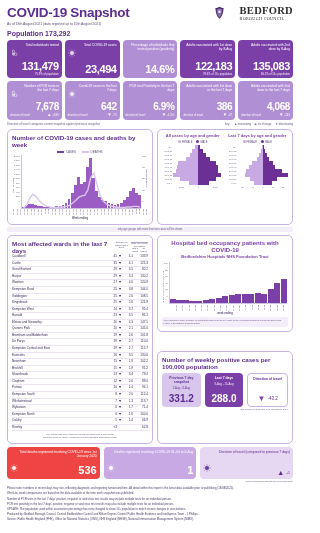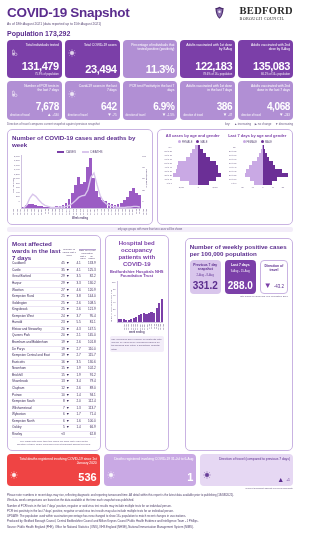--- a/index.html
+++ b/index.html
@@ -196,21 +196,21 @@
       <span class="card-lbl">Total COVID-19 cases</span>
     </div>
     <div class="card-val">23,494</div>
     <div class="card-foot"></div>
   </div>
   <div class="card light">
     <div class="card-top">
       <span><span class="card-ico"></span></span>
       <span class="card-lbl">Percentage of individuals that tested positive (positivity)</span>
     </div>
-    <div class="card-val">11.3%</div>
+    <div class="card-val">14.6%</div>
     <div class="card-foot"></div>
   </div>
   <div class="card dark">
     <div class="card-top">
       <span><span class="card-ico"></span></span>
       <span class="card-lbl">Adults vaccinated with 1st dose by 8-Aug</span>
     </div>
     <div class="card-val">122,183</div>
     <div class="card-foot">78.6% of 16+ population</div>
   </div>
@@ -878,21 +878,21 @@
     <span class="wr1"></span>
     <span class="wr2">62.8</span>
   </div>
         </div>
       <div class="wnote">
         <div>only wards with more than two cases will show last 7 days detail</div>
         <div>direction of travel (DOT) compares current snapshot against previous.</div>
       </div>
     </div>
 
-    <div style="flex:1; display:flex; flex-direction:row;gap:16px;">
+    <div style="flex:1; display:flex; flex-direction:column;gap:16px;">
       <div class="panel hosp">
         <div class="p-sub" style="font-size:6px">Hospital bed occupancy patients with COVID-19</div>
         <div class="p-sub" style="font-size:4px;margin-top:1px">Bedfordshire Hospitals NHS Foundation Trust</div>
         <div class="hplot">
           <div class="axname" style="font-size:2px">number of inpatients with COVID-19</div>
           <div class="ax-l" id="hYL">
               <span>100</span>
               <span>80</span>
               <span>60</span>
               <span>40</span>

